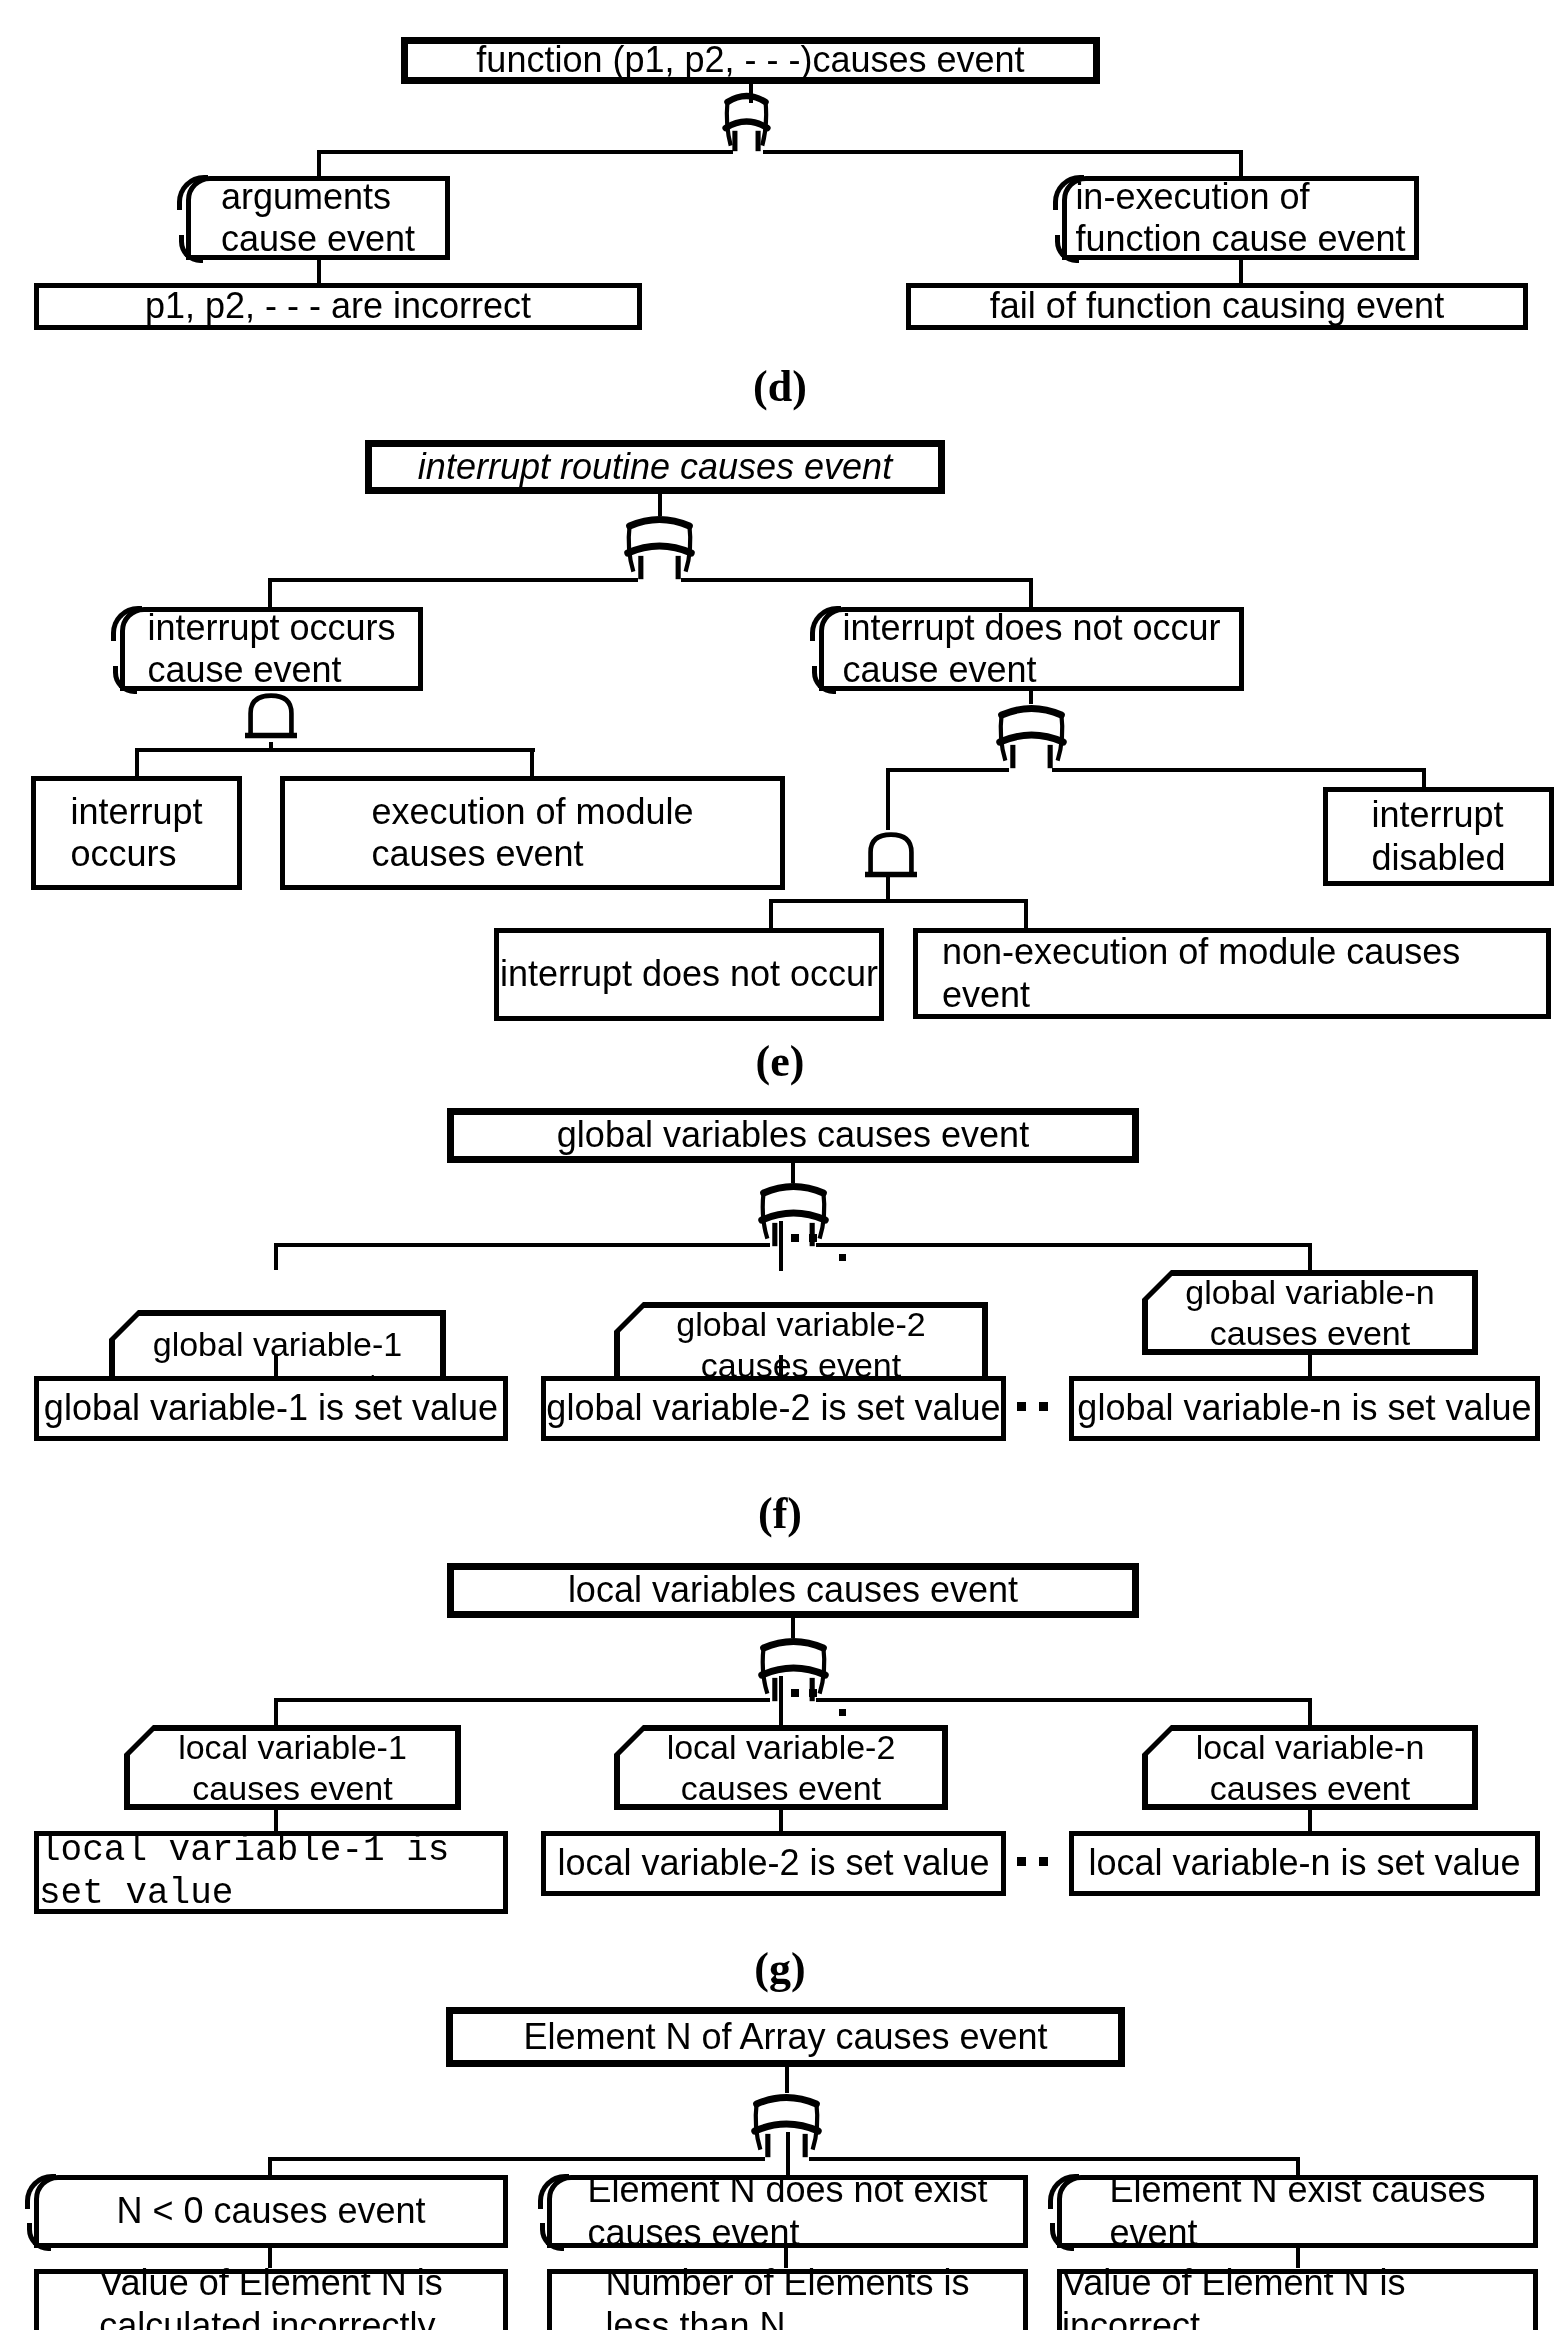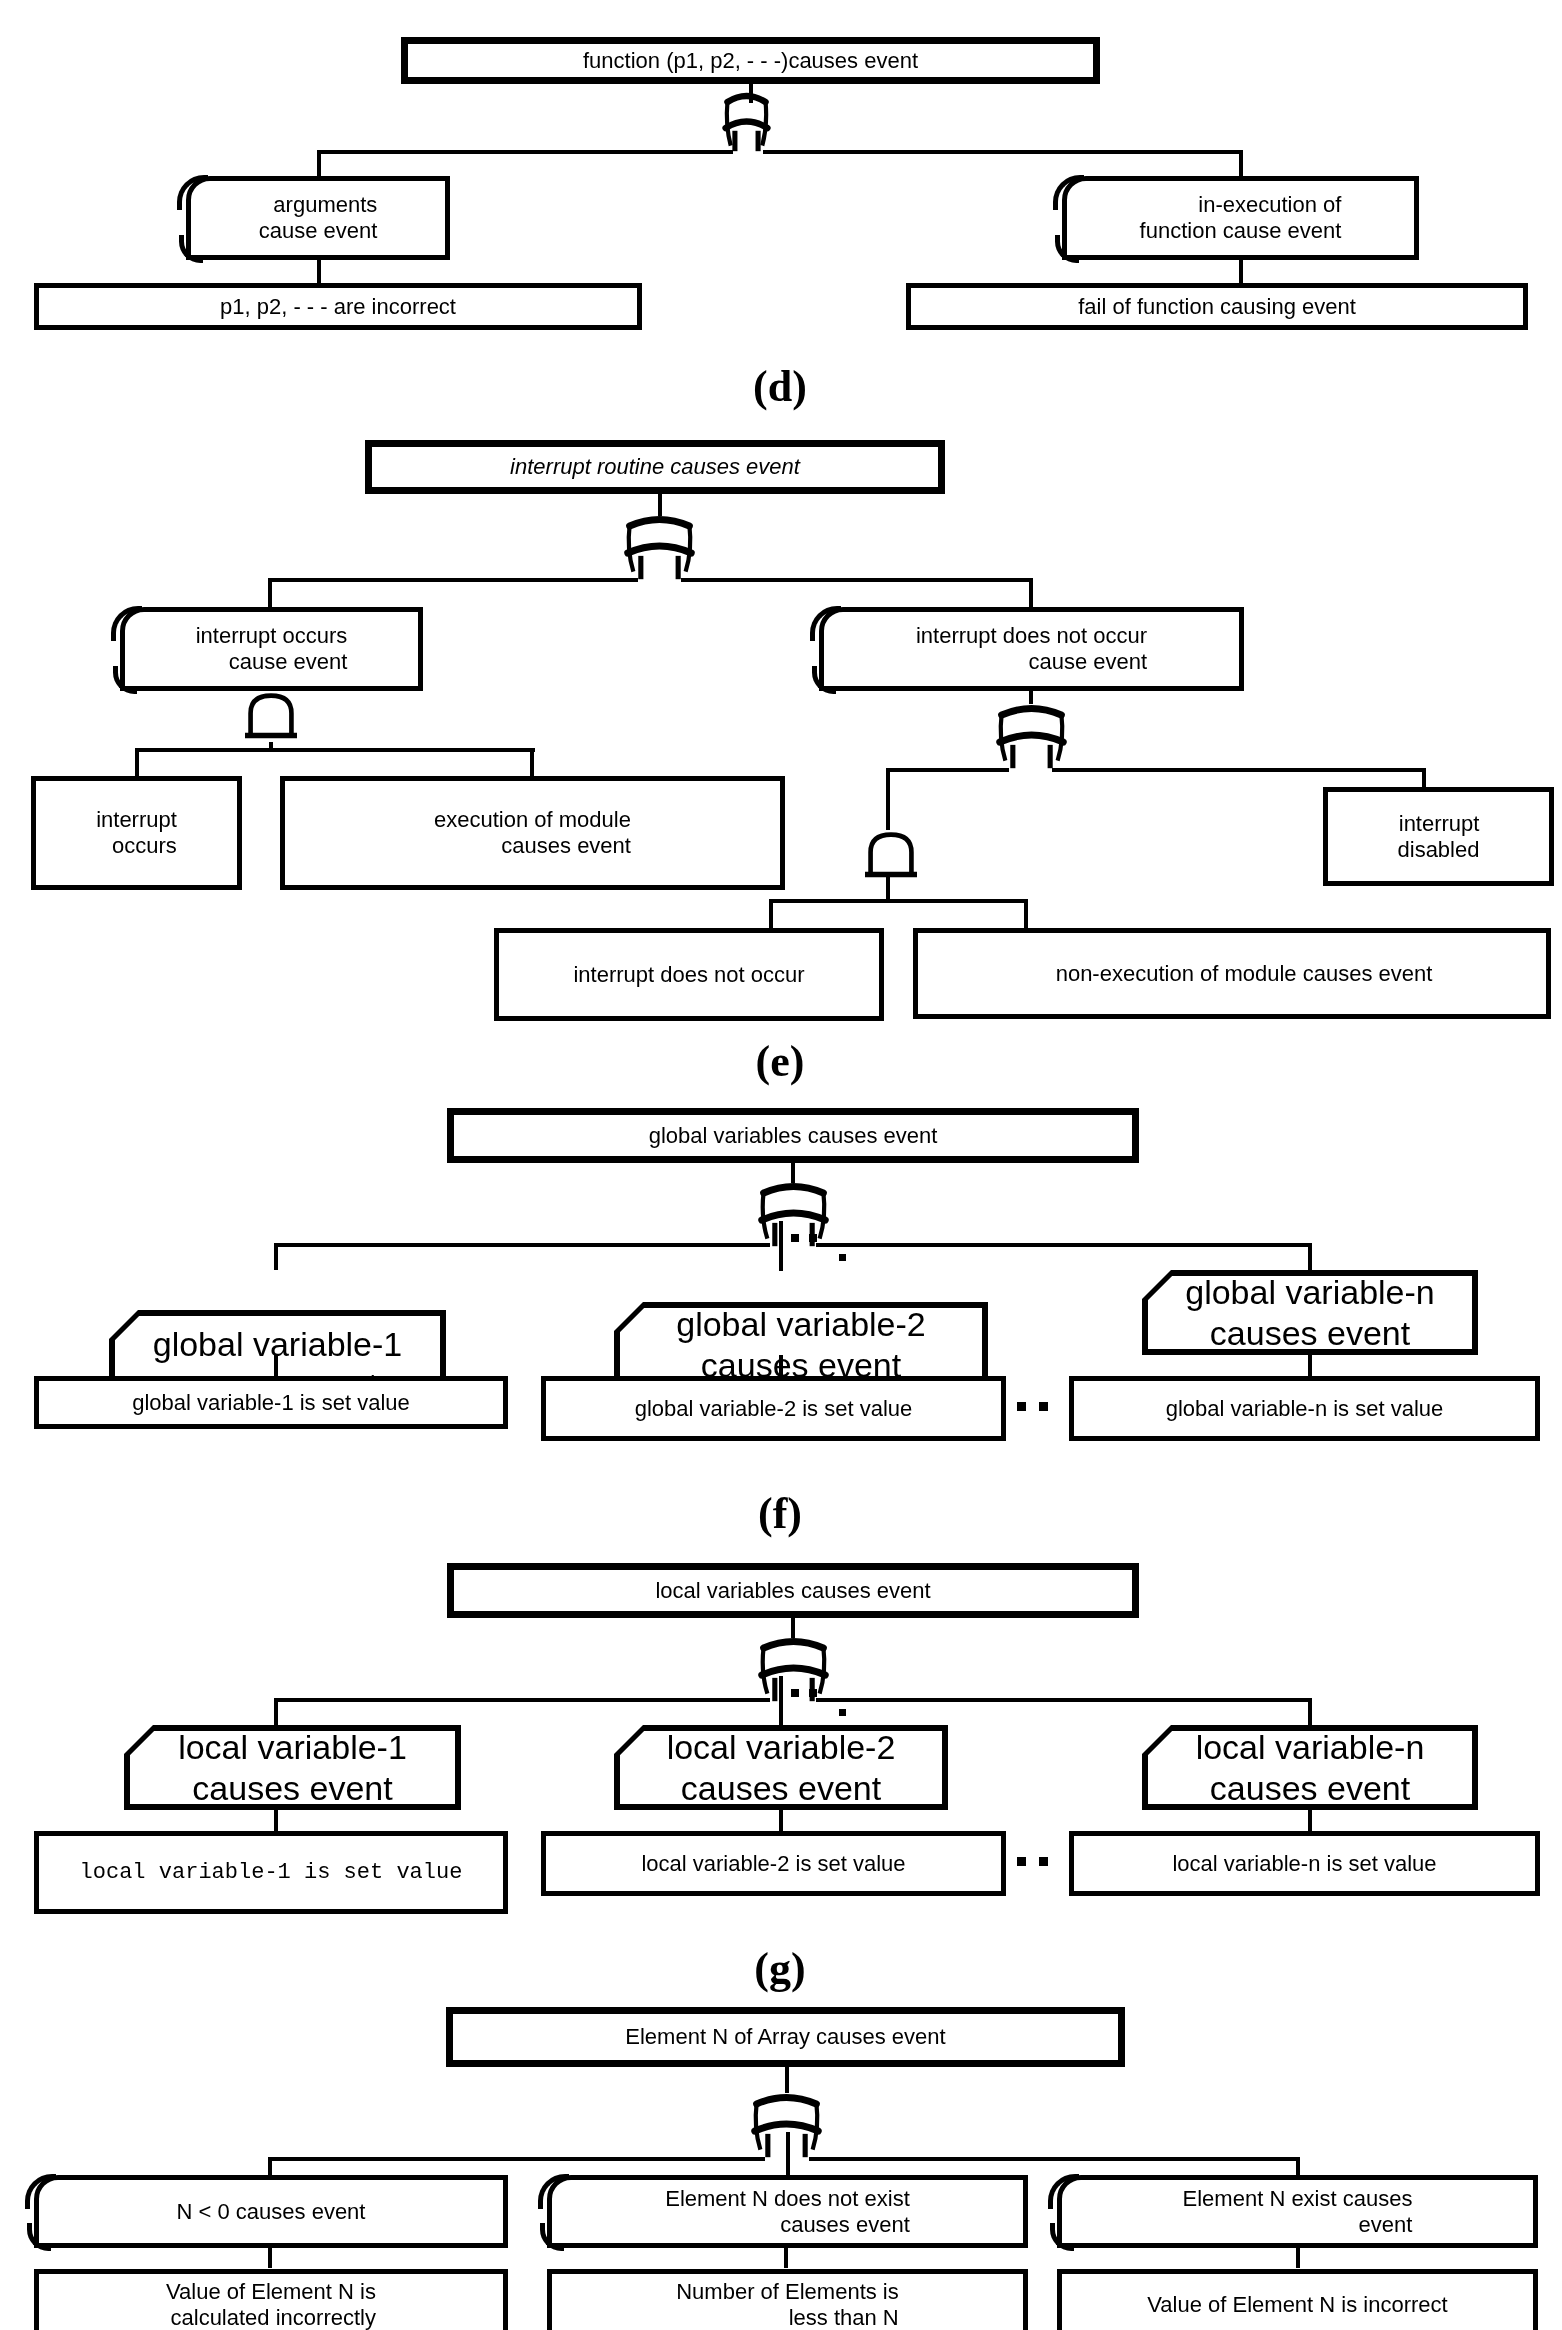--- a/index.html
+++ b/index.html
@@ -1,20 +1,20 @@
 <!DOCTYPE html>
 <html style="font-size:7.5px"><head>
 <meta charset="utf-8">
 <style>
   html,body{margin:0;padding:0;background:#fff;}
   body{width:1562px;height:2430px;position:relative;font-family:"Liberation Sans",sans-serif;color:#000;}
   #canvas{position:absolute;left:0;top:0;width:1562px;height:2430px;background:#fff;overflow:hidden;}
   .box{position:absolute;box-sizing:border-box;border:5.6px solid #000;background:#fff;
-       display:flex;align-items:center;justify-content:center;text-align:right;
-       font-size:22px;line-height:1.18;}
+       display:flex;align-items:center;justify-content:center;text-align:left;
+       font-size:36px;line-height:1.18;}
   .box span,.flap span{white-space:pre-line;}
   .thick{border-width:7px;}
   .flap{border-top-left-radius:24px;}
   .flap::before{content:"";position:absolute;left:-14px;top:-5.6px;width:26px;height:30px;
        border-left:5.1px solid #000;border-top:5.1px solid #000;border-top-left-radius:27px;}
   .flap::after{content:"";position:absolute;left:-12px;bottom:-7.5px;width:18.6px;height:22.4px;
        border-left:5.1px solid #000;border-bottom:5.1px solid #000;border-bottom-left-radius:21.4px;}
   .chamfer{position:absolute;background:#000;
        clip-path:polygon(29px 0,100% 0,100% 100%,0 100%,0 29px);
        display:flex;align-items:center;justify-content:center;text-align:center;
@@ -174,21 +174,21 @@
         <span>global variable-2
 causes event</span>
       </div>
     <div class="chamfer" style="left:1142px;top:1270px;width:336px;height:85px;align-items:center;">
         <span>global variable-n
 causes event</span>
       </div>
     <div class="vline" style="left:274px;top:1355px;width:3.7px;height:21px;"></div>
     <div class="vline" style="left:779px;top:1355px;width:3.7px;height:21px;"></div>
     <div class="vline" style="left:1308px;top:1355px;width:3.7px;height:21px;"></div>
-    <div class="box" style="left:34px;top:1376px;width:474px;height:53px;">
+    <div class="box" style="left:34px;top:1376px;width:474px;height:65px;">
         <span>global variable-1 is set value</span>
       </div>
     <div class="box" style="left:541px;top:1376px;width:465px;height:65px;">
         <span>global variable-2 is set value</span>
       </div>
     <div class="dot" style="left:1017px;top:1402px;width:9.3px;height:9.3px;"></div>
     <div class="dot" style="left:1039px;top:1402px;width:9.3px;height:9.3px;"></div>
     <div class="box" style="left:1069px;top:1376px;width:471px;height:65px;">
         <span>global variable-n is set value</span>
       </div>

